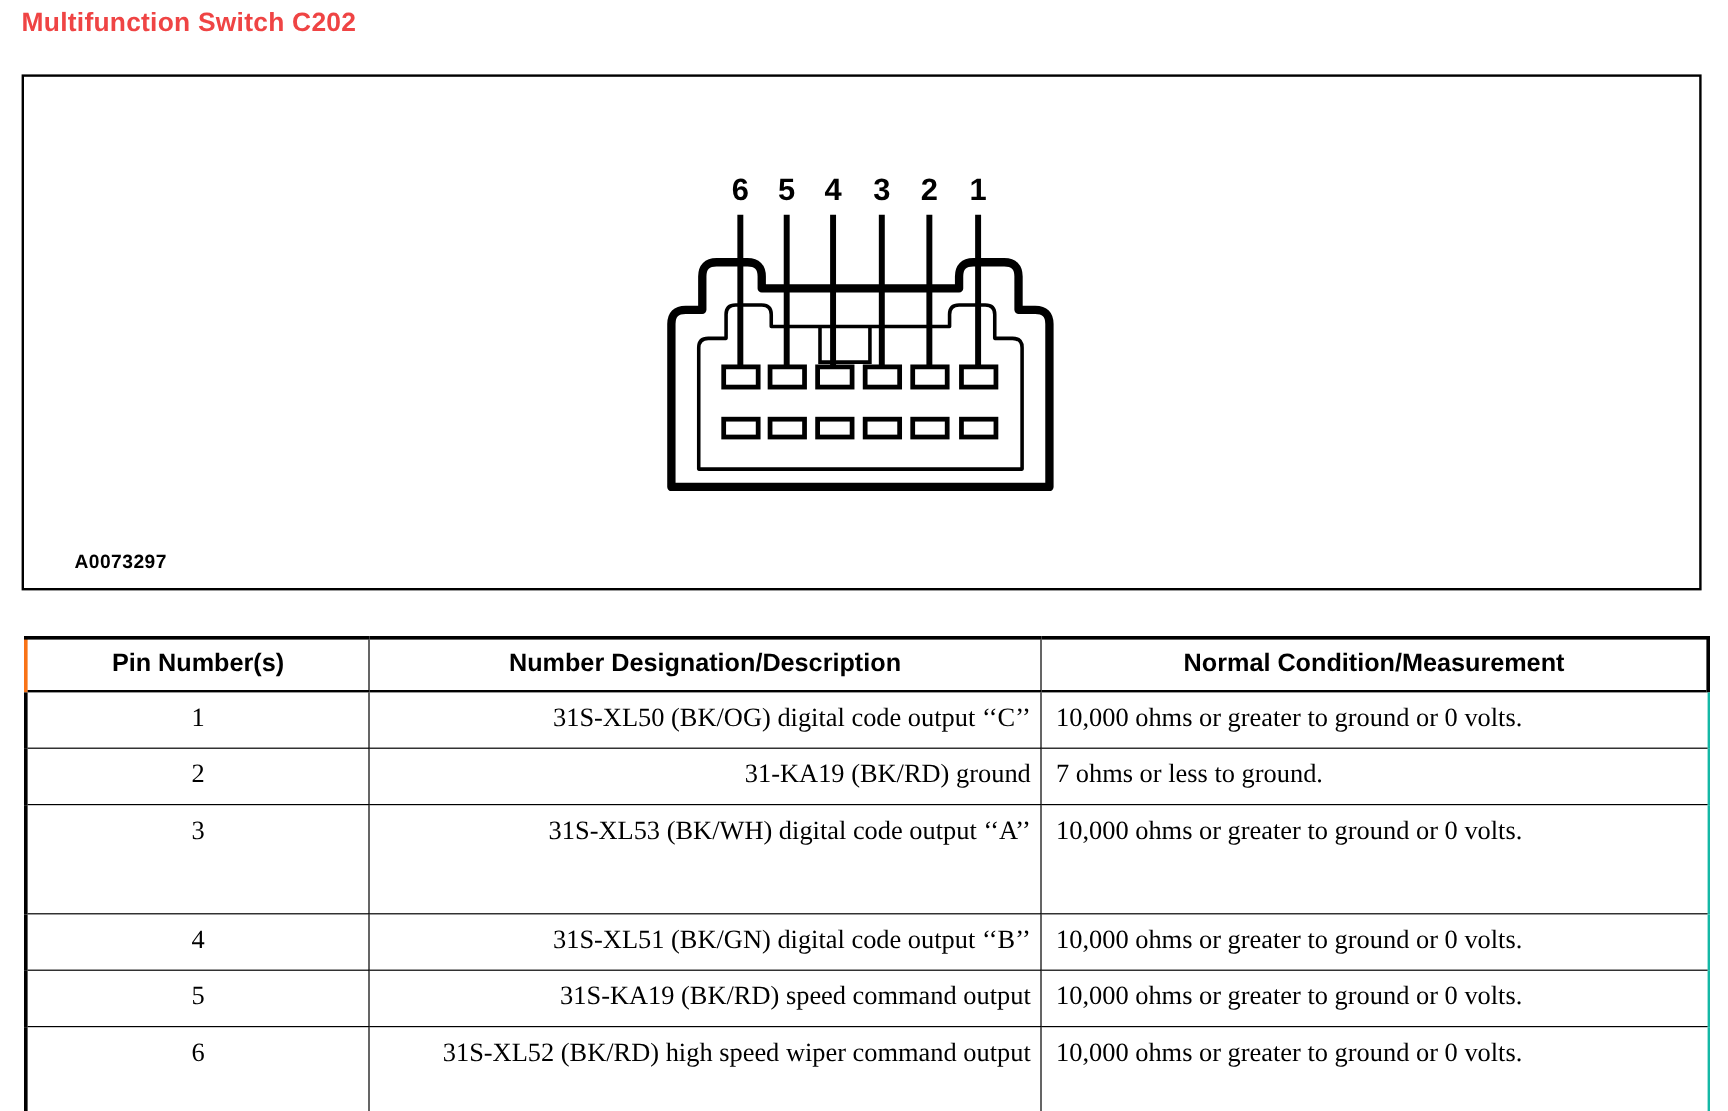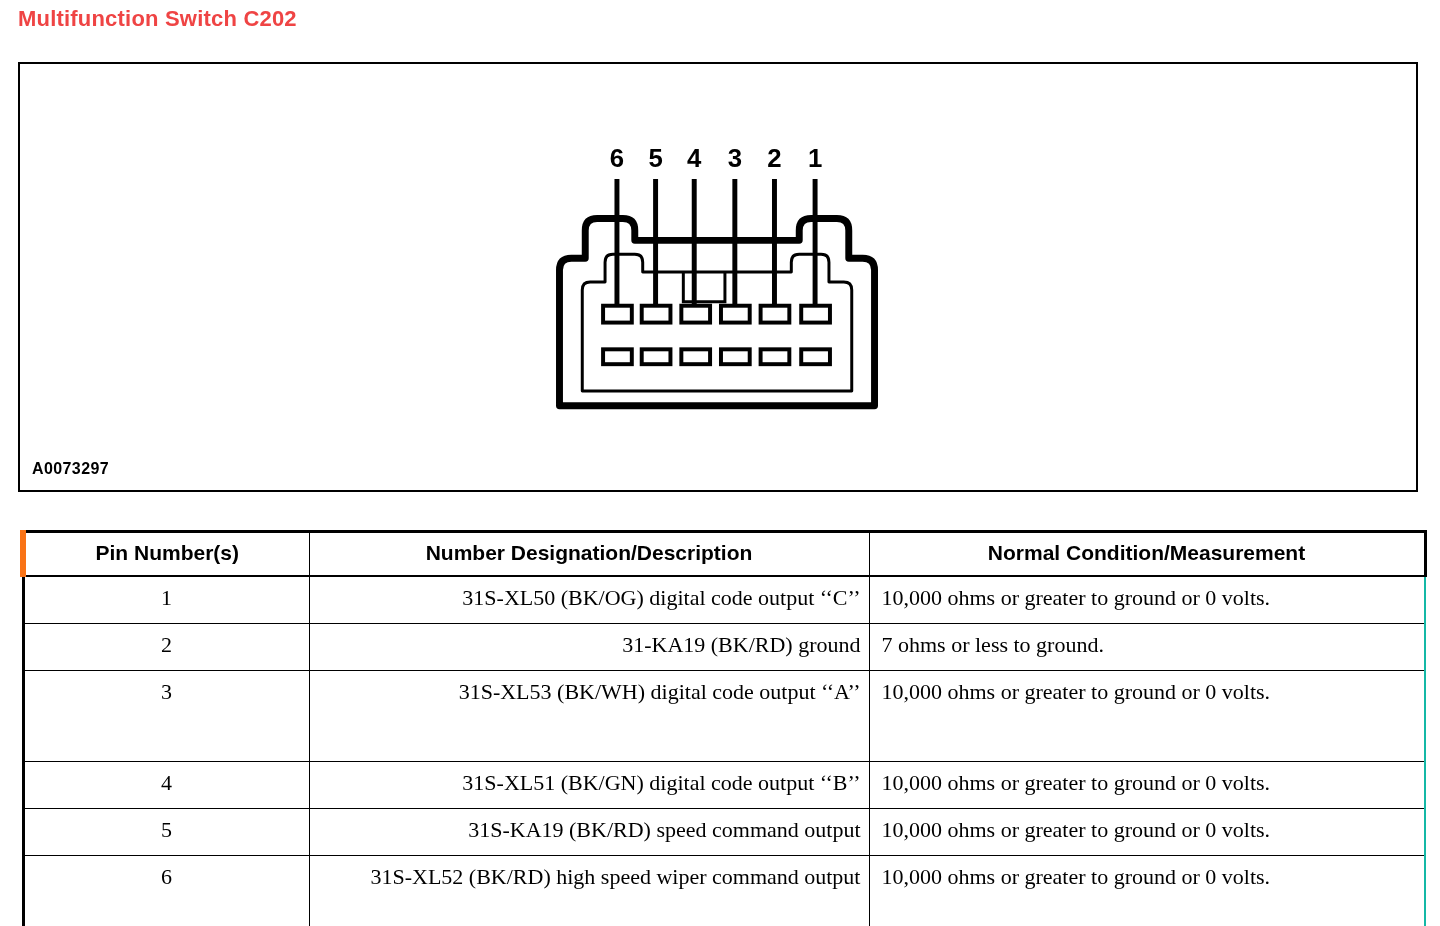--- a/index.html
+++ b/index.html
@@ -42,21 +42,21 @@
   }
   .diagram-svg-wrap {
     position: absolute;
     left: 0;
     top: 0;
     width: 100%;
     height: 100%;
   }
   .diagram-code {
     position: absolute;
-    left: 12px;
+    left: 42px;
     bottom: 12px;
     font-family: "Liberation Sans", sans-serif;
     font-weight: bold;
     font-size: 16px;
     letter-spacing: 0.4px;
     color: #000000;
   }
 
   
   .pin-table {
@@ -82,21 +82,21 @@
   .pin-table thead th {
     border-top: 3px solid #000000;
     border-bottom: 2px solid #000000;
     font-family: "Liberation Sans", sans-serif;
     font-weight: bold;
     font-size: 21px;
     text-align: center;
     padding: 8px 6px 10px 6px;
     white-space: nowrap;
   }
-  .pin-table th.col-pin   { border-left: 6px solid #f97316; }
+  .pin-table th.col-pin   { border-left: 3px solid #f97316; }
   .pin-table th.col-meas  { border-right: 3px solid #000000; }
 
   .pin-table tbody td {
     font-family: "Liberation Serif", serif;
     font-size: 22px;
     line-height: 1.28;
     padding: 7px 8px 9px 8px;
   }
   .pin-table tbody tr td.cell-pin {
     text-align: center;

